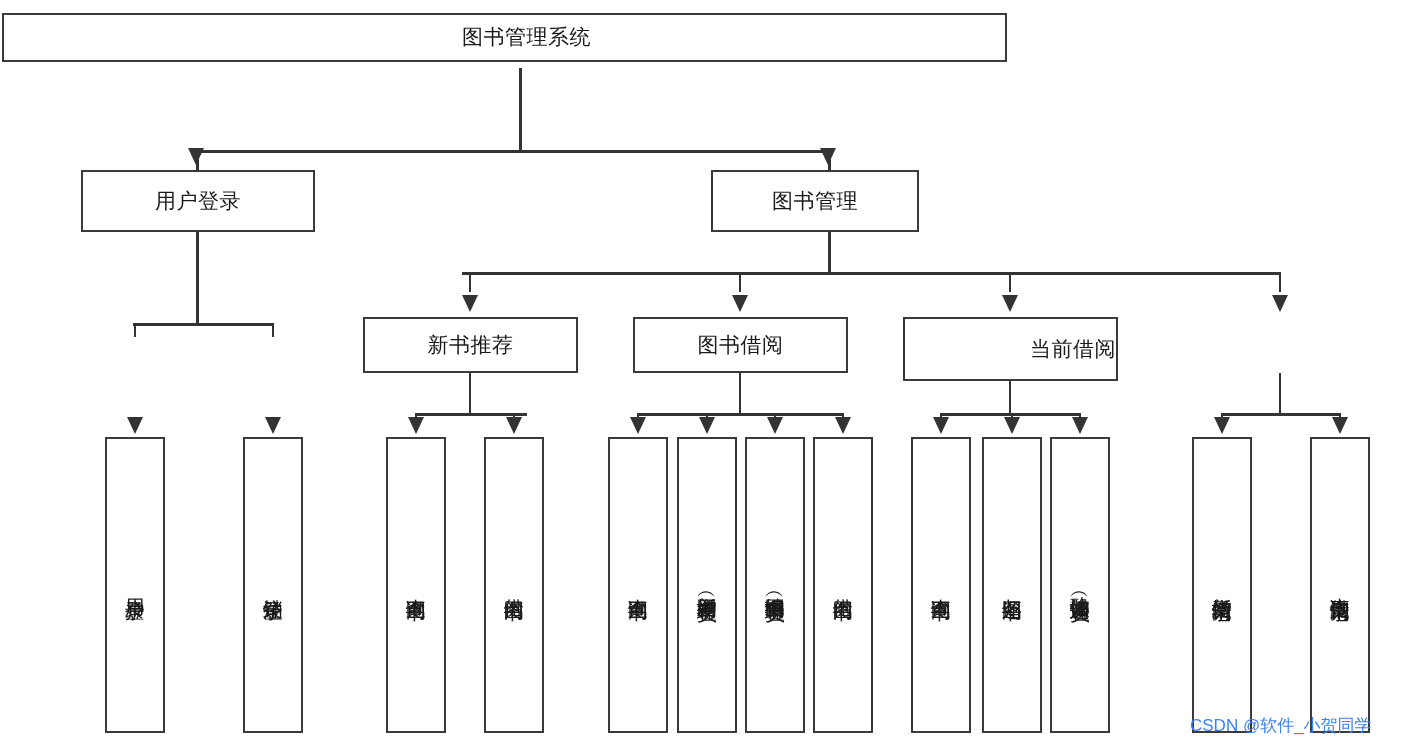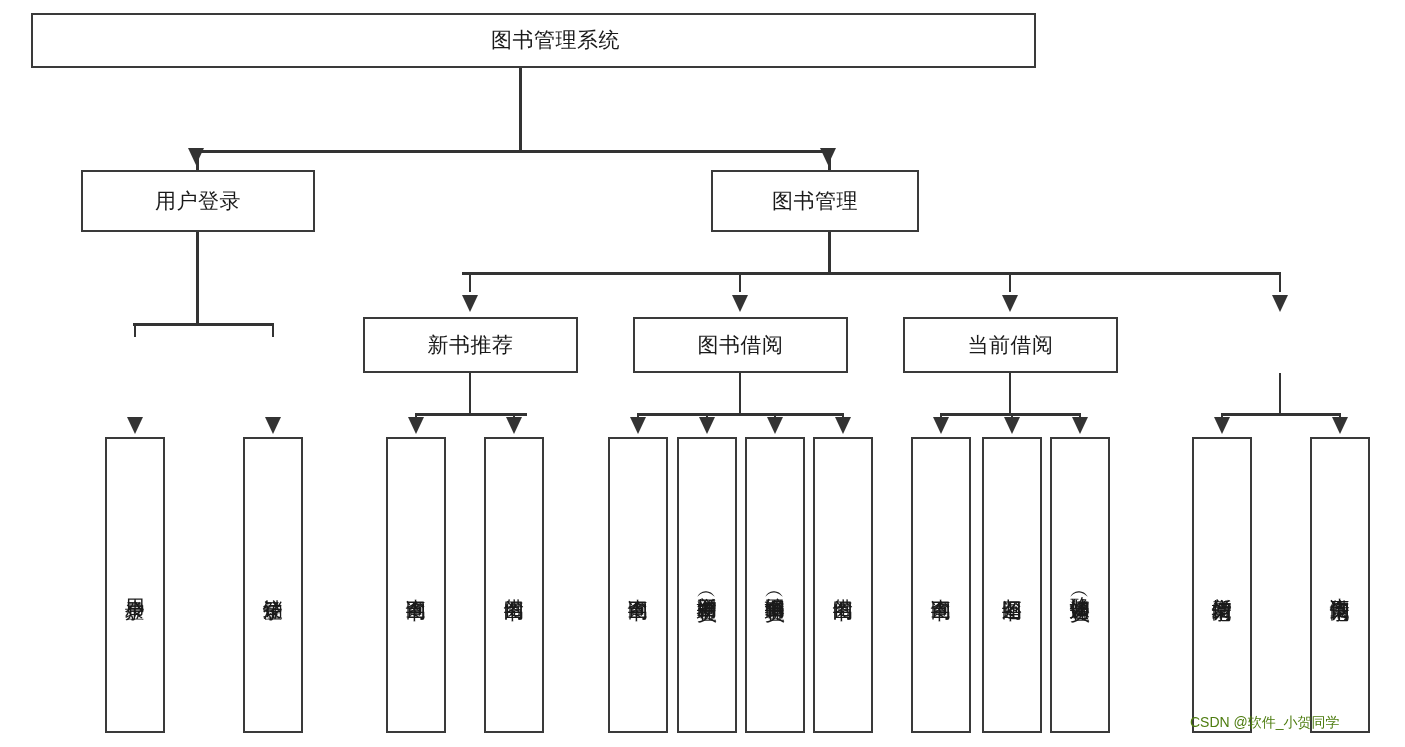--- a/index.html
+++ b/index.html
@@ -61,22 +61,22 @@
     width: 0;
     height: 0;
     border-left: 8px solid transparent;
     border-right: 8px solid transparent;
     border-top: 17px solid #333333;
     z-index: 2;
   }
   
   #watermark {
     position: absolute;
-    color: #4d7c0f;
-    font-size: 14px;
+    color: #3b82f6;
+    font-size: 17px;
     white-space: nowrap;
     z-index: 5;
     pointer-events: none;
   }
 </style>
 </head>
 <body>
 
 <div id="canvas">
 
@@ -126,36 +126,36 @@
     <div class="arrow" style="left: 506px; top: 417px;"></div>
     <div class="arrow" style="left: 630px; top: 417px;"></div>
     <div class="arrow" style="left: 699px; top: 417px;"></div>
     <div class="arrow" style="left: 767px; top: 417px;"></div>
     <div class="arrow" style="left: 835px; top: 417px;"></div>
     <div class="arrow" style="left: 933px; top: 417px;"></div>
     <div class="arrow" style="left: 1004px; top: 417px;"></div>
     <div class="arrow" style="left: 1072px; top: 417px;"></div>
     <div class="arrow" style="left: 1214px; top: 417px;"></div>
     <div class="arrow" style="left: 1332px; top: 417px;"></div>
-    <div class="node root" style="left: 31px; top: 13px; width: 1005px; height: 55px; padding-left: 44px;">
+    <div class="node root" style="left: 2px; top: 13px; width: 1005px; height: 49px; padding-left: 44px;">
       <div class="node-label">图书管理系统</div>
     </div>
     <div class="node level2" style="left: 81px; top: 170px; width: 234px; height: 62px;">
       <div class="node-label">用户登录</div>
     </div>
     <div class="node level2" style="left: 711px; top: 170px; width: 208px; height: 62px;">
       <div class="node-label">图书管理</div>
     </div>
     <div class="node level3" style="left: 363px; top: 317px; width: 215px; height: 56px;">
       <div class="node-label">新书推荐</div>
     </div>
     <div class="node level3" style="left: 633px; top: 317px; width: 215px; height: 56px;">
       <div class="node-label">图书借阅</div>
     </div>
-    <div class="node level3" style="left: 903px; top: 317px; width: 215px; height: 56px;">
+    <div class="node level3" style="left: 903px; top: 317px; width: 215px; height: 64px; justify-content: flex-end;">
       <div class="node-label">当前借阅</div>
     </div>
     <div class="node leaf" style="left: 105px; top: 437px; width: 60px; height: 296px;">
       <div class="node-label">用户登录</div>
     </div>
     <div class="node leaf" style="left: 243px; top: 437px; width: 60px; height: 296px;">
       <div class="node-label">注销登录</div>
     </div>
     <div class="node leaf" style="left: 386px; top: 437px; width: 60px; height: 296px;">
       <div class="node-label">查询图书</div>

